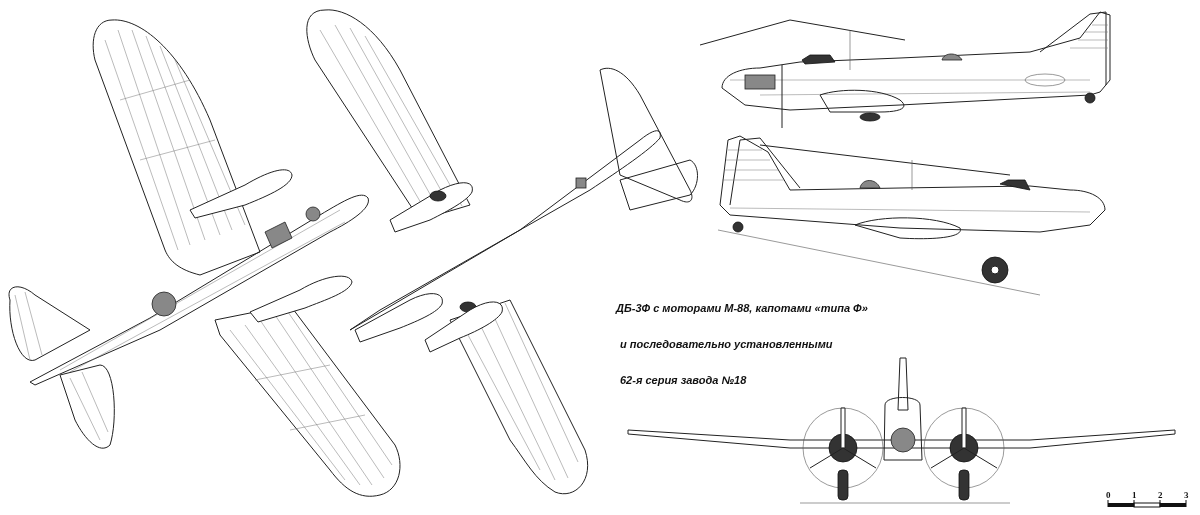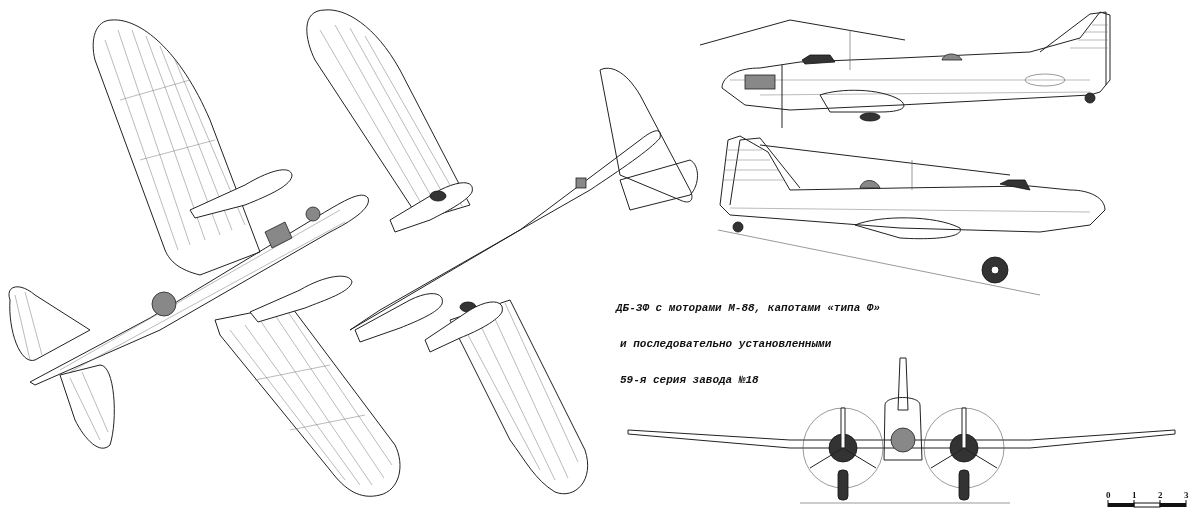--- a/index.html
+++ b/index.html
@@ -9,21 +9,21 @@
   .thin { fill: none; stroke: #555; stroke-width: 0.6; }
   .panel { fill: none; stroke: #777; stroke-width: 0.5; }
   .solid { fill: #fff; stroke: #222; stroke-width: 1; }
   .dark { fill: #333; stroke: #111; stroke-width: 0.8; }
   .grey { fill: #888; stroke: #222; stroke-width: 0.8; }
   #caption {
     position: absolute; left: 616px; top: 302px; width: 280px;
     font-family: "Liberation Sans", sans-serif; font-weight: bold; font-style: italic;
     font-size: 11px; line-height: 12px; color: #111;
   }
-  #caption div { white-space: nowrap; font-family: Liberation Mono, monospace; }
+  #caption div { white-space: nowrap; }
   #caption .indent { padding-left: 4px; margin-top: 24px; }
   #scale { position: absolute; left: 1100px; top: 490px; width: 92px; height: 22px; }
   .tick-label {
     position: absolute; top: 0; font-family: "Liberation Serif", serif; font-weight: bold;
     font-size: 9px; color: #111;
   }
 </style>
 </head>
 <body>
 
@@ -159,21 +159,21 @@
     <rect class="dark" x="959" y="470" width="10" height="30" rx="4"></rect>
     <circle class="grey" cx="903" cy="440" r="12"></circle>
     <path class="ln" d="M900,358 L906,358 L908,410 L898,410 Z"></path>
     <path class="ln" d="M885,405 C885,395 920,395 920,405 L922,460 L884,460 Z"></path>
     <line class="thin" x1="800" y1="503" x2="1010" y2="503"></line>
   </svg>
 
   <div id="caption">
     <div>ДБ-3Ф с моторами М-88, капотами «типа Ф»</div>
     <div class="indent">и последовательно установленными</div>
-    <div class="indent">59-я серия завода №18</div>
+    <div class="indent">62-я серия завода №18</div>
   </div>
 
   <div id="scale">
     <span class="tick-label" style="left:6px">0</span>
     <span class="tick-label" style="left:32px">1</span>
     <span class="tick-label" style="left:58px">2</span>
     <span class="tick-label" style="left:84px">3</span>
     <svg width="92" height="22" style="left:0;top:0">
       <rect x="8" y="13" width="26" height="4" fill="#111"></rect>
       <rect x="34" y="13" width="26" height="4" fill="#fff" stroke="#111" stroke-width="1"></rect>

